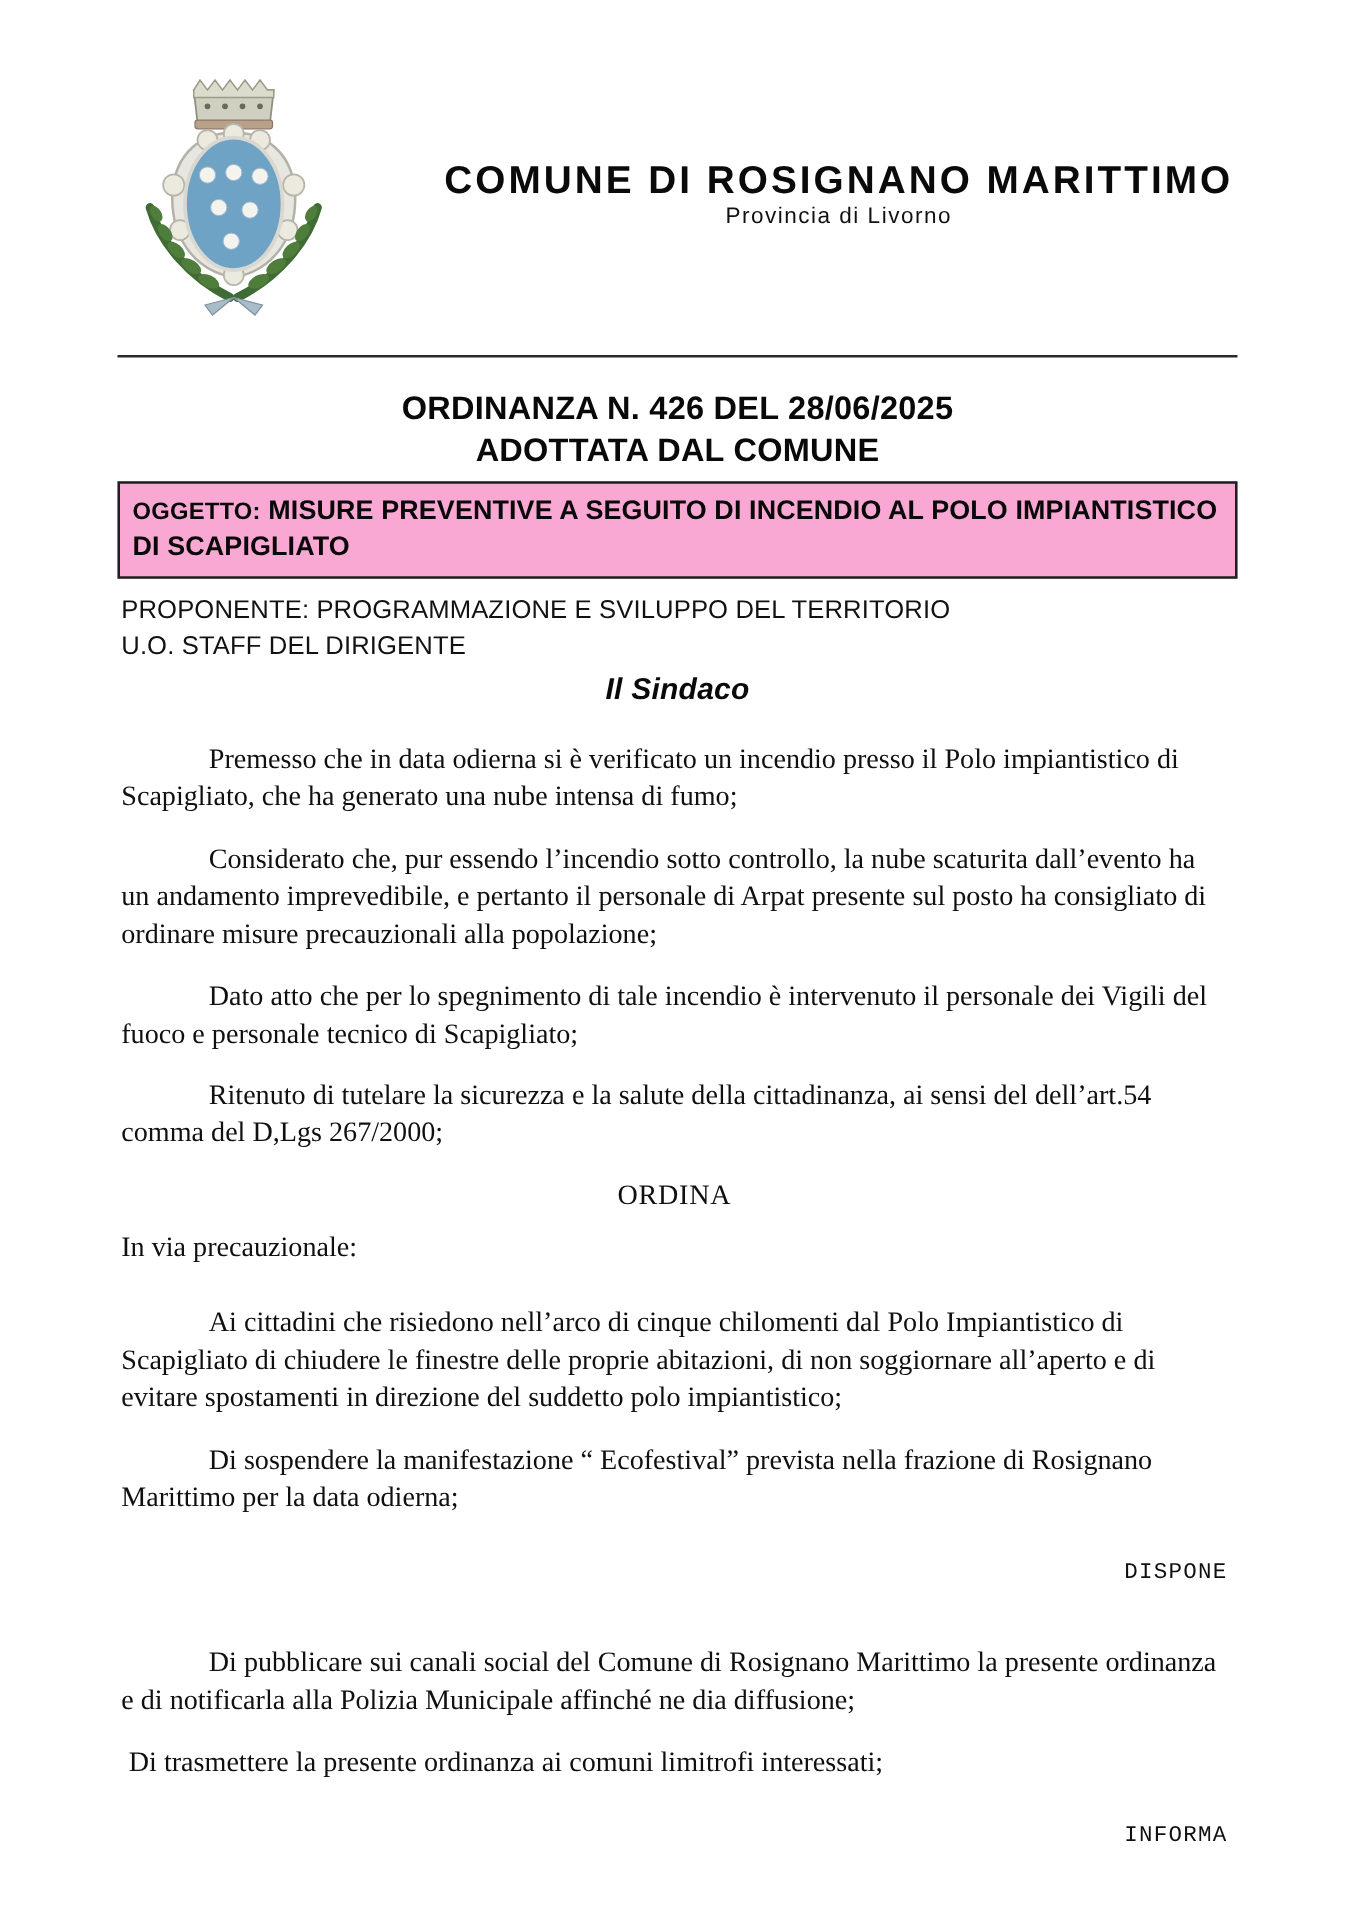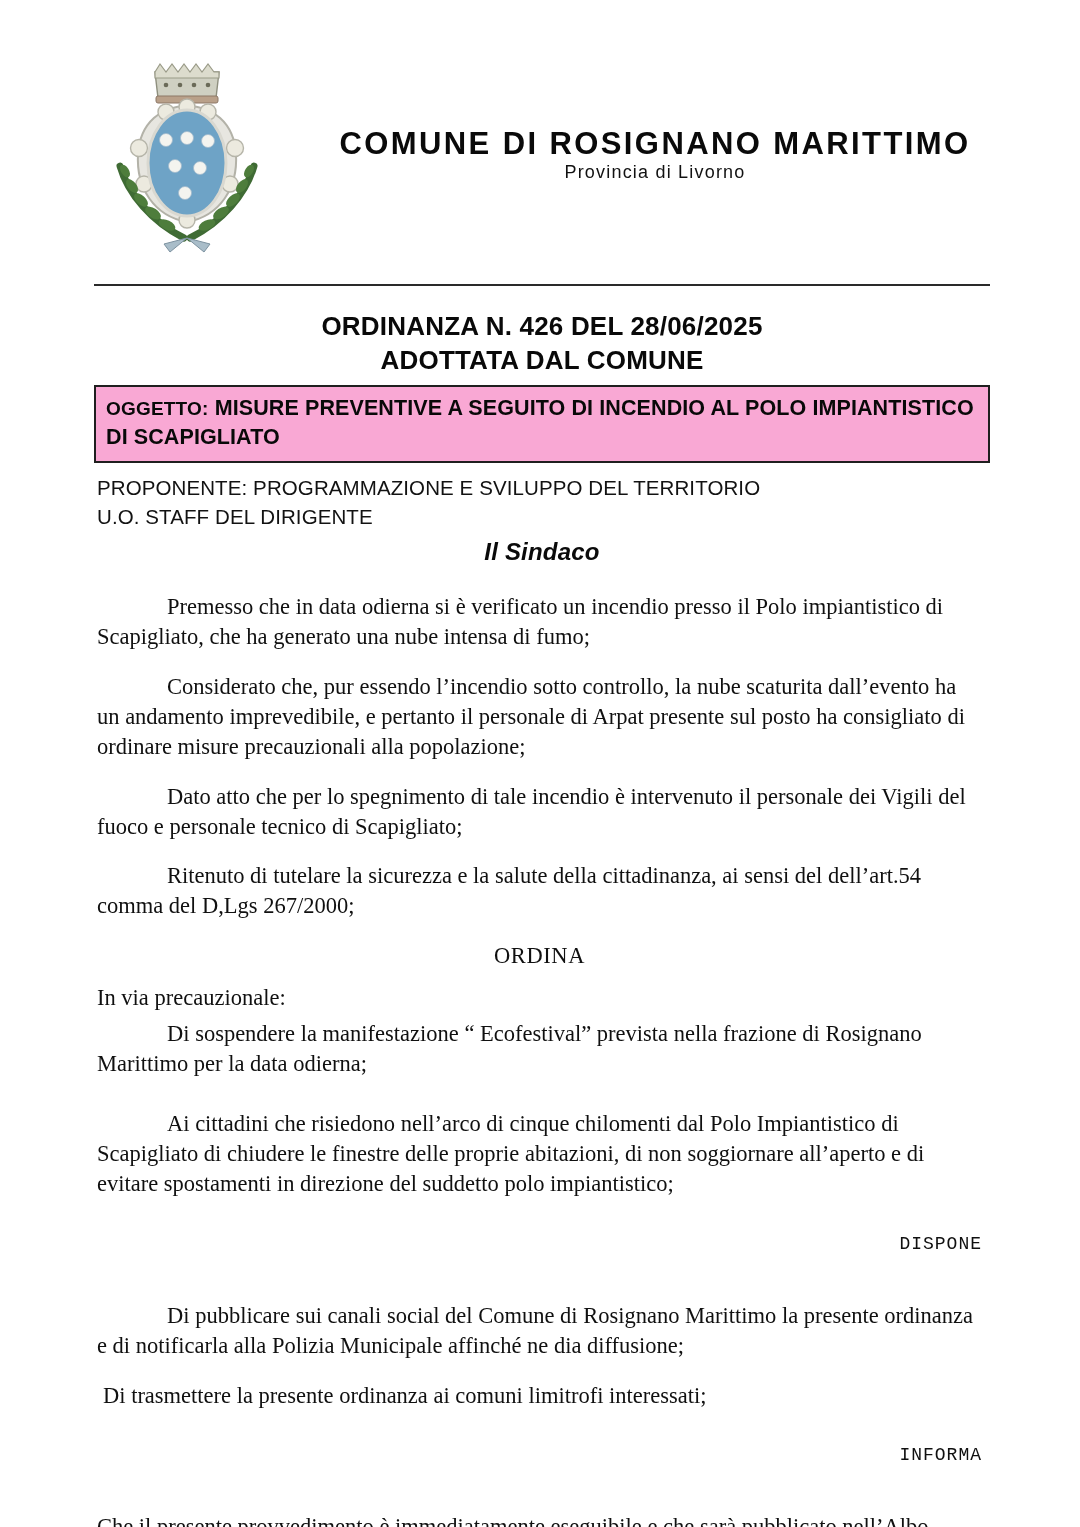--- a/index.html
+++ b/index.html
@@ -29,21 +29,21 @@
     position: absolute;
     left: 108px;
     top: 4px;
     width: 158px;
     height: 196px;
   }
   .crest svg { display: block; width: 158px; height: 196px; }
 
   .header-text {
     position: absolute;
-    left: 260px;
+    left: 276px;
     top: 68px;
     width: 790px;
     text-align: center;
   }
   .comune-title {
     font-family: "Liberation Sans", sans-serif;
     font-weight: bold;
     font-size: 31px;
     letter-spacing: 2.4px;
     color: #0a0a0a;
@@ -280,24 +280,24 @@
     <p class="p-indent">Considerato che, pur essendo l’incendio sotto controllo, la nube scaturita dall’evento ha un andamento imprevedibile, e pertanto il personale di Arpat presente sul posto ha consigliato di ordinare misure precauzionali alla popolazione;</p>
 
     <p class="p-indent">Dato atto che per lo spegnimento di tale incendio è intervenuto il personale dei Vigili del fuoco e personale tecnico di Scapigliato;</p>
 
     <p class="p-indent">Ritenuto di tutelare la sicurezza e la salute della cittadinanza, ai sensi del dell’art.54 comma del D,Lgs 267/2000;</p>
 
     <p class="center-head">ORDINA</p>
 
     <p class="p-tight">In via precauzionale:</p>
 
+    <p class="p-indent gap-top">Ai cittadini che risiedono nell’arco di cinque chilomenti dal Polo Impiantistico di Scapigliato di chiudere le finestre delle proprie abitazioni, di non soggiornare all’aperto e di evitare spostamenti in direzione del suddetto polo impiantistico;</p>
+
     <p class="p-indent">Di sospendere la manifestazione “ Ecofestival” prevista nella frazione di Rosignano Marittimo per la data odierna;</p>
 
-    <p class="p-indent gap-top">Ai cittadini che risiedono nell’arco di cinque chilomenti dal Polo Impiantistico di Scapigliato di chiudere le finestre delle proprie abitazioni, di non soggiornare all’aperto e di evitare spostamenti in direzione del suddetto polo impiantistico;</p>
-
     <p class="center-head-small">DISPONE</p>
 
     <p class="p-indent">Di pubblicare sui canali social del Comune di Rosignano Marittimo la presente ordinanza e di notificarla alla Polizia Municipale affinché ne dia diffusione;</p>
 
     <p class="p-plain lead-space"> Di trasmettere la presente ordinanza ai comuni limitrofi interessati;</p>
 
     <p class="center-head-small">INFORMA</p>
 
     <p class="p-plain">Che il presente provvedimento è immediatamente eseguibile e che sarà pubblicato nell’Albo Pretorio dell’Ente  per la durata di quindici giorni.</p>
 

